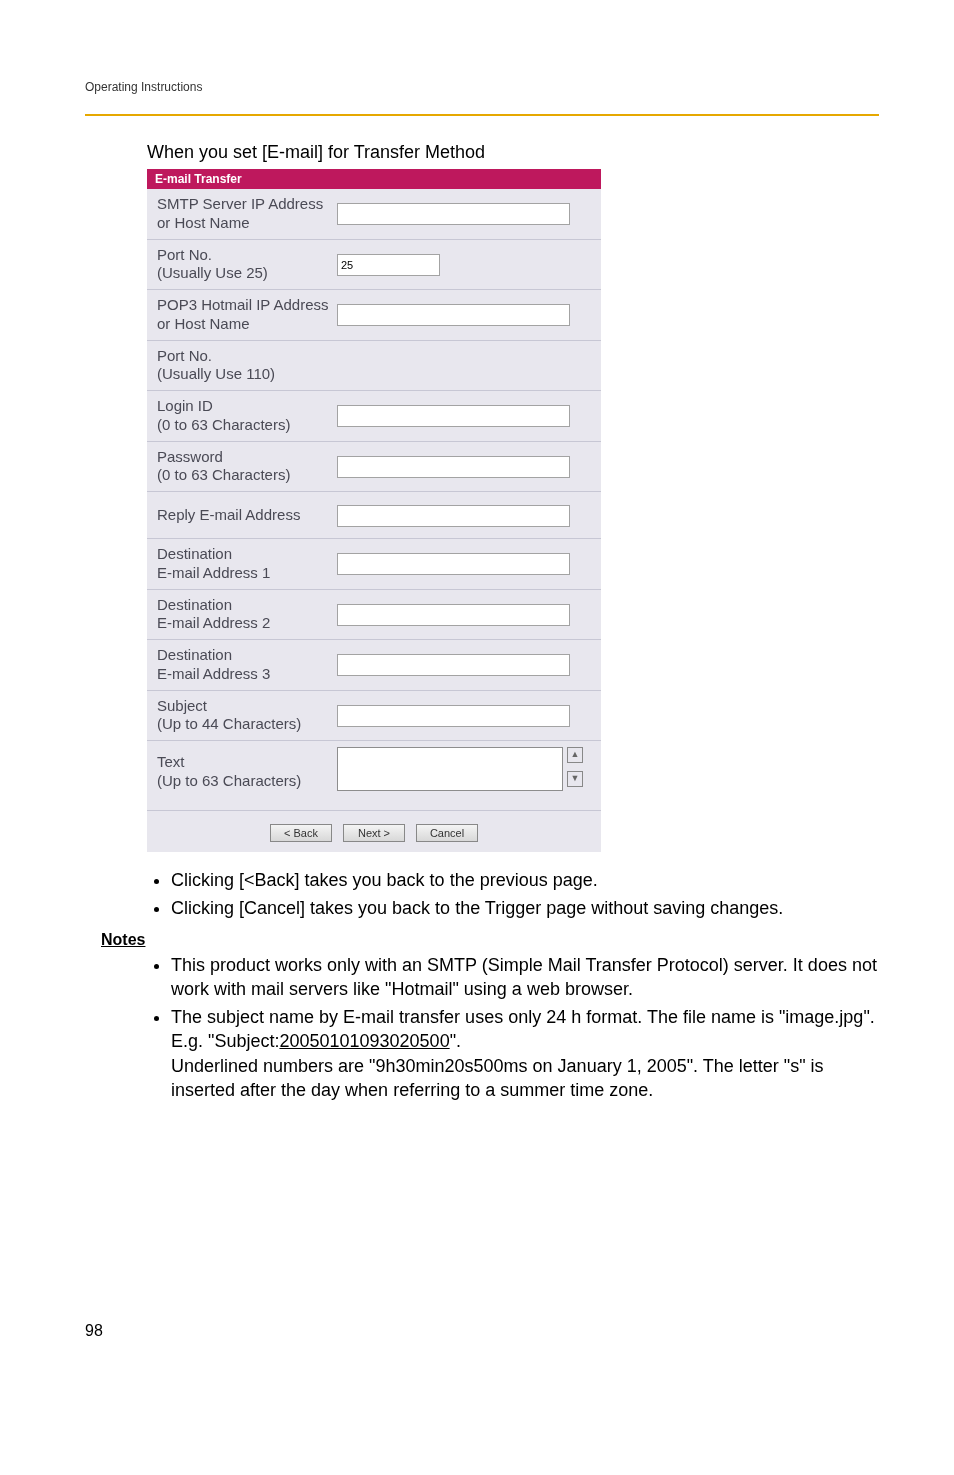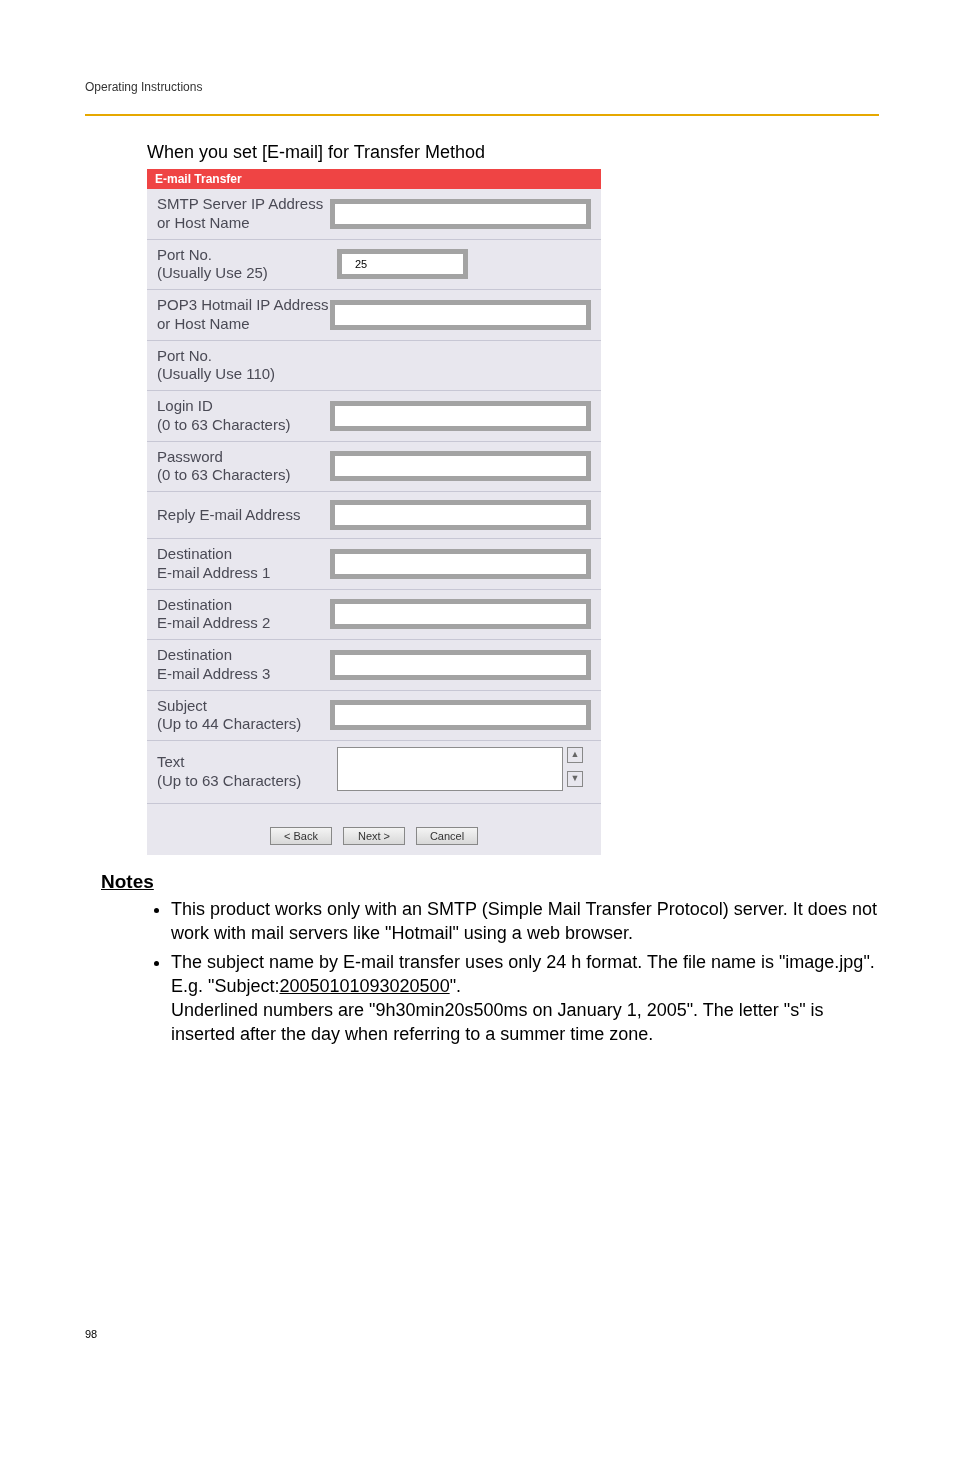--- a/index.html
+++ b/index.html
@@ -33,21 +33,21 @@
   .body-line {
     margin: 0 0 14px 0;
   }
   .panel-wrap {
     margin: 6px 0 16px 0;
     background: #e8e7ee;
     width: 454px;
     padding-bottom: 10px;
   }
   .panel-title {
-    background: #ef4444;
+    background: #be185d;
     color: #fff;
     font-weight: bold;
     font-size: 12px;
     padding: 3px 8px;
   }
   .panel-row {
     display: flex;
     align-items: center;
     border-top: 1px solid #c7c7d4;
     padding: 6px 10px;
@@ -60,37 +60,37 @@
     color: #4a4a55;
     line-height: 1.25;
   }
   .panel-field {
     flex: 1;
   }
   .txt {
     width: 225px;
     height: 18px;
     font-size: 11px;
-    padding: 1px 13px;
-    border: 5px solid #a3a3a3;
+    padding: 1px 3px;
+    border: 1px solid #a3a3a3;
     background: #fff;
     box-sizing: content-box;
   }
   .txt-short { width: 95px; }
   .txt-area {
     width: 220px;
     height: 38px;
     font-size: 11px;
     border: 1px solid #8d8d8d;
     resize: none;
   }
   .btn-row {
-    margin-top: 1px;
+    margin-top: 8px;
     border-top: 1px solid #c7c7d4;
-    padding-top: 20px;
+    padding-top: 10px;
     text-align: center;
     background: #e8e7ee;
   }
   .btn {
     display: inline-block;
     min-width: 62px;
     font-size: 11px;
     padding: 2px 10px;
     margin: 0 3px;
     background: linear-gradient(#f4f4f4,#d8d8d8);
@@ -102,30 +102,30 @@
     list-style: disc;
     margin: 4px 0 10px 0;
     padding-left: 24px;
   }
   ul.bullets li {
     margin-bottom: 4px;
     line-height: 1.35;
   }
   .notes-head {
     font-weight: bold;
-    font-size: 19px;
+    font-size: 16px;
     text-decoration: underline;
     margin: 10px 0 4px 16px;
   }
   .underline { text-decoration: underline; }
   .page-num {
     position: absolute;
     bottom: 40px;
     left: 85px;
-    font-size: 11px;
+    font-size: 16px;
   }
   .scroll-arrows {
     display: inline-flex;
     flex-direction: column;
     margin-left: 4px;
     vertical-align: top;
   }
   .scroll-arrows span {
     width: 14px;
     height: 14px;
@@ -204,20 +204,26 @@
           </div>
         </div>
       <div class="btn-row">
         <button class="btn">&lt; Back</button>
         <button class="btn">Next &gt;</button>
         <button class="btn">Cancel</button>
       </div>
     </div>
   </div>
 
+  <div class="indent1">
+    <ul class="bullets" id="after-bullets">
+        <li>Clicking [&lt;Back] takes you back to the previous page.</li>
+        <li>Clicking [Cancel] takes you back to the Trigger page without saving changes.</li>
+      </ul>
+  </div>
 
   <div class="notes-head">Notes</div>
 
   <div class="indent1">
     <ul class="bullets" id="notes-bullets">
         <li>This product works only with an SMTP (Simple Mail Transfer Protocol) server. It does not work with mail servers like "Hotmail" using a web browser.</li>
         <li>The subject name by E-mail transfer uses only 24 h format. The file name is "image.jpg".<br>E.g. "Subject:<span class="underline">20050101093020500</span>".<br>Underlined numbers are "9h30min20s500ms on January 1, 2005". The letter "s" is inserted after the day when referring to a summer time zone.</li>
       </ul>
   </div>
 

